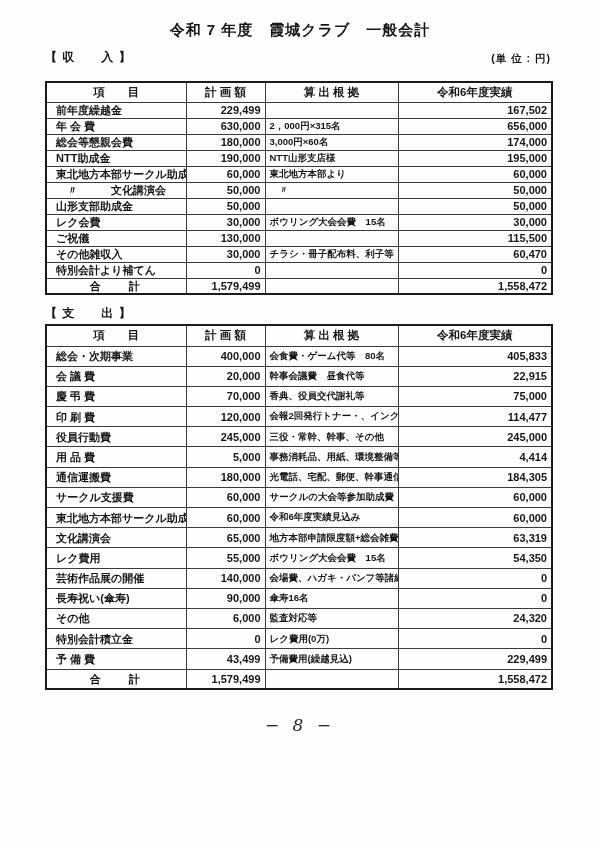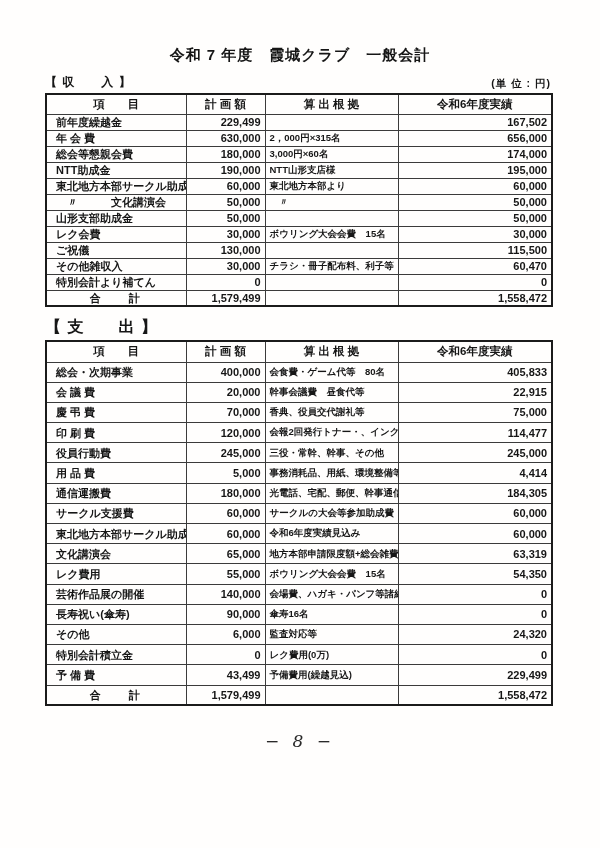--- a/index.html
+++ b/index.html
@@ -5,32 +5,32 @@
   html,body { margin:0; padding:0; background:#ffffff; }
   .page {
     position:relative;
     width:600px; height:848px;
     background:#fffefd;
     color:#161616;
     font-family:"Liberation Sans","DejaVu Sans",sans-serif;
     overflow:hidden;
   }
   .title {
-    margin:0; padding-top:46px;
+    margin:0; padding-top:21px;
     text-align:center;
     font-size:15px; font-weight:bold;
     letter-spacing:1px;
   }
   .section-head {
     display:flex; justify-content:space-between; align-items:flex-end;
-    width:506px; margin:9px 0 2px 45px;
+    width:506px; margin:9px 0 15px 45px;
   }
   .sec-label { font-size:12px; font-weight:bold; letter-spacing:1px; }
   .unit-note { font-size:10.5px; font-weight:bold; letter-spacing:1px; }
-  .expense-label { width:506px; margin:10px 0 2px 45px; font-size:16px; font-weight:bold; letter-spacing:1px; }
+  .expense-label { width:506px; margin:10px 0 2px 45px; font-size:12px; font-weight:bold; letter-spacing:1px; }
   table.budget {
     width:506px; margin-left:45px;
     border-collapse:collapse; table-layout:fixed;
     border:2px solid #1b1b1b;
   }
   table.budget th, table.budget td {
     border:1px solid #3b3b3b;
     overflow:hidden; white-space:nowrap;
     line-height:1.1;
   }

